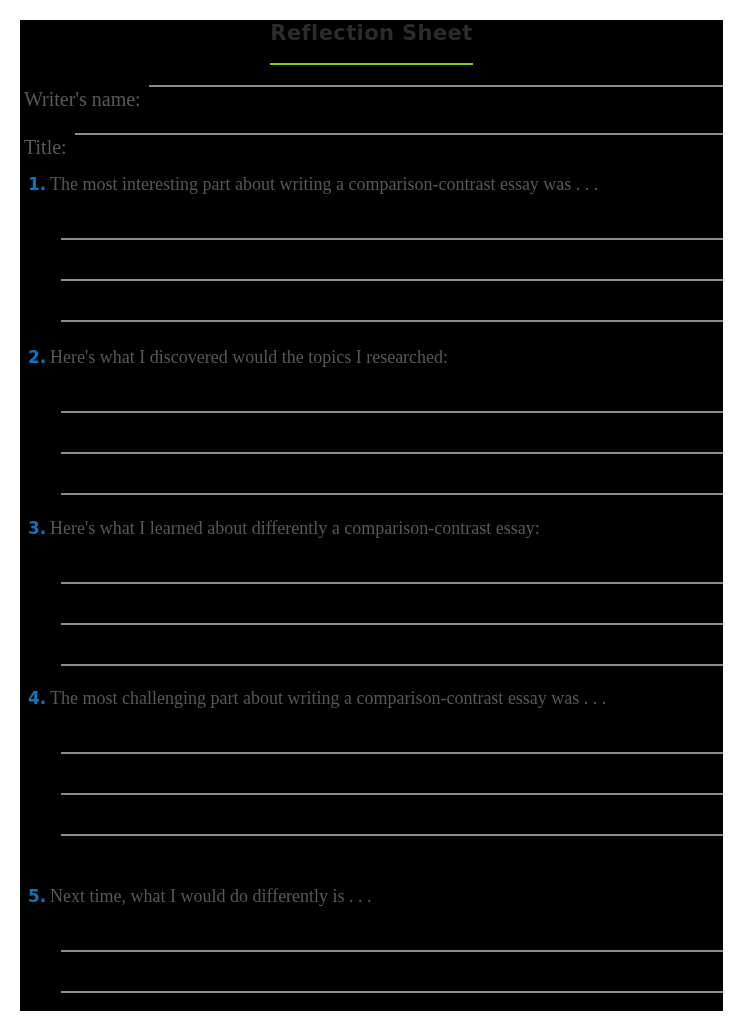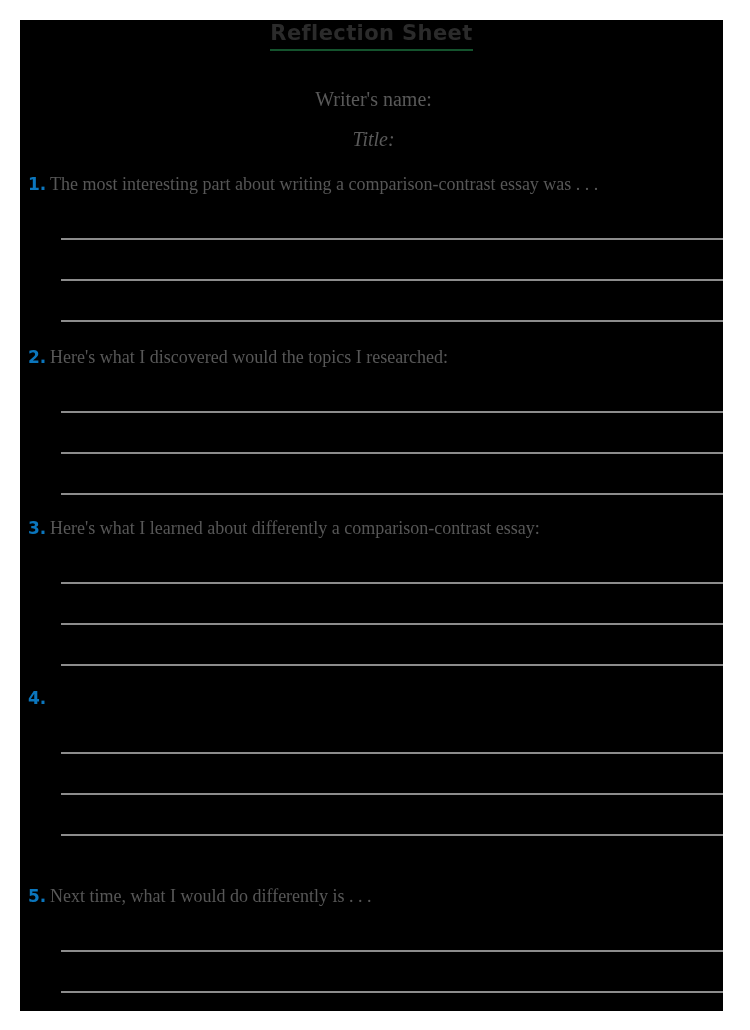--- a/index.html
+++ b/index.html
@@ -36,52 +36,51 @@
     text-align: center;
     font-family: "DejaVu Sans", sans-serif;
     font-size: 21px;
     font-weight: 700;
     letter-spacing: 0.4px;
     color: #2b2b2b;
     line-height: 26px;
     white-space: nowrap;
   }
   .doc-title span.title-text {
-    border-bottom: 2px solid #14532d;
-    padding-bottom: 4px;
+    border-bottom: 2px solid #84cc16;
+    padding-bottom: 18px;
   }
 
   
   .field-row {
     position: absolute;
     left: 4px;
     width: 699px;
     height: 26px;
     display: flex;
-    align-items: center;
-    flex-direction: column;
+    align-items: flex-start;
   }
   .field-label {
     font-family: "Liberation Serif", serif;
     font-size: 20px;
     color: #595959;
     white-space: nowrap;
     flex: 0 0 auto;
     line-height: 22px;
   }
   .field-rule {
     flex: 1 1 auto;
     height: 0;
     border-bottom: 2px solid #8c8c8c;
     margin-left: 8px;
     position: relative;
     top: -3px;
   }
   #field-writer  { top: 68px; }
-  #field-title   { top: 108px; font-style: italic; }
+  #field-title   { top: 116px; }
 
   
   .prompt-block {
     position: absolute;
     left: 0;
     width: 703px;
   }
   .prompt-head {
     position: relative;
     display: flex;
@@ -175,20 +174,21 @@
     <div class="write-lines">
       <div class="write-line" style="margin-top:42px"></div>
       <div class="write-line" style="margin-top:39px"></div>
       <div class="write-line" style="margin-top:39px"></div>
     </div>
   </div>
 
   <div class="prompt-block" id="prompt-4">
     <div class="prompt-head">
       <span class="prompt-number">4.</span>
+      <span class="prompt-text" style="max-width:610px">The most challenging part about writing a comparison-contrast essay was . . .</span>
     </div>
     <div class="write-lines">
       <div class="write-line" style="margin-top:42px"></div>
       <div class="write-line" style="margin-top:39px"></div>
       <div class="write-line" style="margin-top:39px"></div>
     </div>
   </div>
 
   <div class="prompt-block" id="prompt-5">
     <div class="prompt-head">

